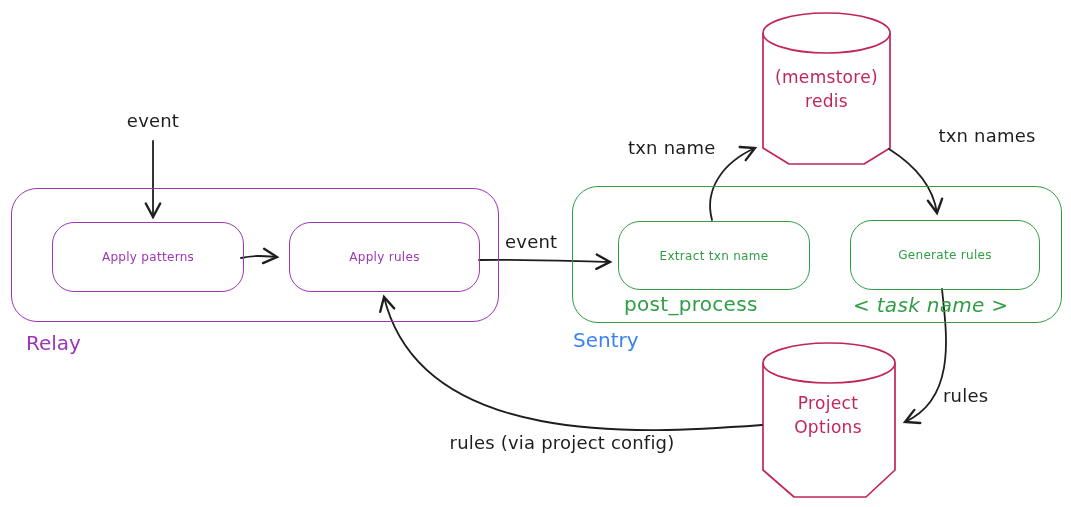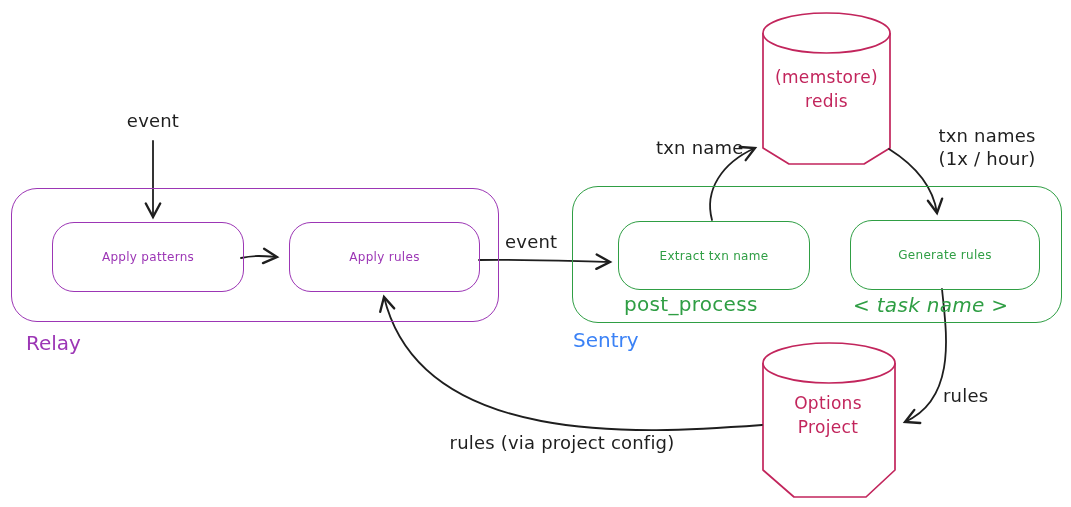--- a/index.html
+++ b/index.html
@@ -52,21 +52,21 @@
 
   
   .sub-label { position: absolute; font-size: 20px; color: #2f9e44; z-index: 2; letter-spacing: 0.3px; }
   .post-process-label { left: 624px; top: 292px; }
   .task-name-label    { left: 853px; top: 293px; font-style: italic; }
 
   
   .edge-label { position: absolute; font-size: 18px; color: #1e1e1e; z-index: 2; letter-spacing: 0.2px; }
   .lbl-event-in   { left: 120px; top: 110px; width: 66px;  text-align: center; }
   .lbl-event-mid  { left: 505px; top: 231px; }
-  .lbl-txn-name   { left: 628px; top: 137px; margin-left: 28px; }
+  .lbl-txn-name   { left: 628px; top: 137px; }
   .lbl-txn-names  { left: 924px; top: 125px; width: 126px; text-align: center; line-height: 1.25; }
   .lbl-rules      { left: 943px; top: 385px; }
   .lbl-rules-via  { left: 432px; top: 432px; width: 260px; text-align: center; }
 
   
   .store-label {
     position: absolute;
     color: #c2255c;
     font-size: 17px;
     text-align: center;
@@ -126,27 +126,26 @@
     <span>Generate rules</span>
   </div>
   <div class="sub-label task-name-label">&lt; task name &gt;</div>
   <div class="group-label sentry-label">Sentry</div>
 
   <div class="store-label redis-label">
     <div>(memstore)</div>
     <div>redis</div>
   </div>
   <div class="store-label project-label">
+    <div>Project</div>
     <div>Options</div>
-    <div>Project</div>
   </div>
 
   <div class="edge-label lbl-event-in">event</div>
   <div class="edge-label lbl-event-mid">event</div>
   <div class="edge-label lbl-txn-name">txn name</div>
   <div class="edge-label lbl-txn-names">
     <div>txn names</div>
-    <div>(1x / hour)</div>
   </div>
   <div class="edge-label lbl-rules">rules</div>
   <div class="edge-label lbl-rules-via">rules (via project config)</div>
 
 </div>
 
 </body></html>

